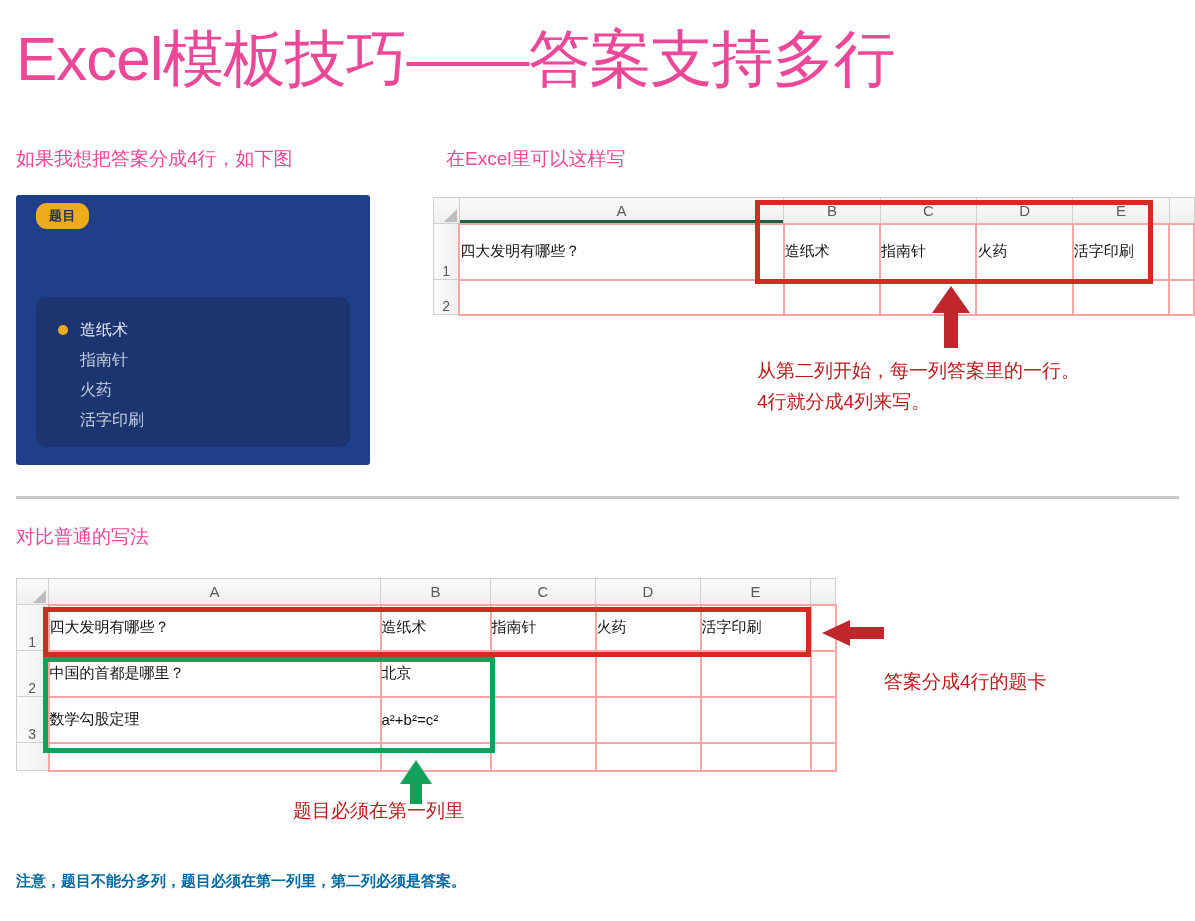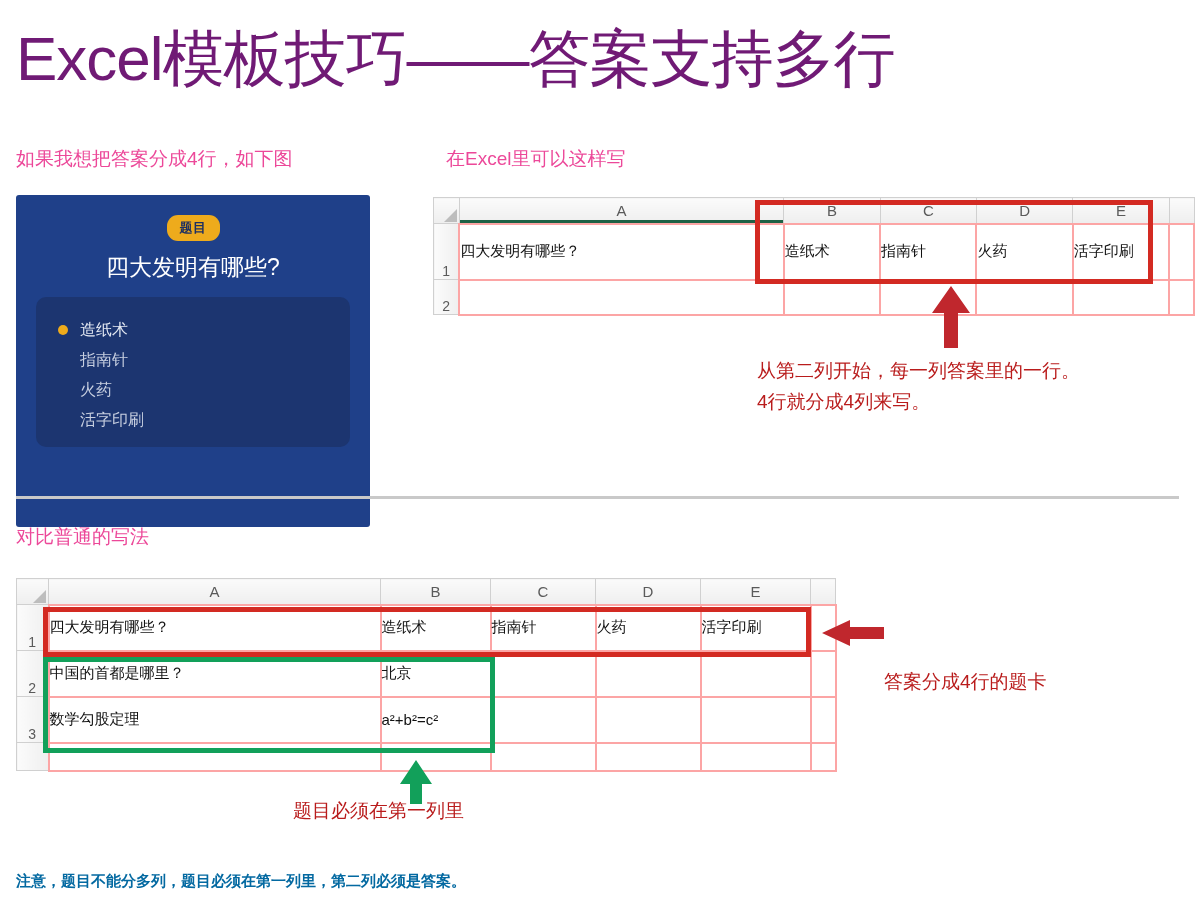--- a/index.html
+++ b/index.html
@@ -18,21 +18,21 @@
 
   
   .page-title {
     position: absolute;
     left: 16px;
     top: 20px;
     font-size: 62px;
     line-height: 78px;
     font-weight: 400;
     letter-spacing: -1px;
-    color: #701a75;
+    color: #ec4899;
     white-space: nowrap;
   }
 
   
   .caption {
     position: absolute;
     font-size: 19px;
     line-height: 26px;
     color: #ec4899;
     white-space: nowrap;
@@ -40,26 +40,25 @@
   .caption-left  { left: 16px;  top: 146px; }
   .caption-right { left: 446px; top: 146px; }
   .caption-lower { left: 16px;  top: 524px; }
 
   
   .quiz-card {
     position: absolute;
     left: 16px;
     top: 195px;
     width: 354px;
-    height: 332px;
+    height: 270px;
     background: #1f4089;
     border-radius: 3px;
     box-sizing: border-box;
-    padding: 20px 20px 0 20px;
-    text-align: center;
+    padding: 8px 20px 0 20px;
   }
   .badge {
     display: inline-block;
     background: #eeab1c;
     color: #1c2f63;
     font-size: 13px;
     font-weight: bold;
     line-height: 1;
     padding: 6px 13px 7px 13px;
     border-radius: 11px;
@@ -213,21 +212,20 @@
 </head>
 <body>
 
 <div class="page-title">Excel模板技巧——答案支持多行</div>
 
 <div class="caption caption-left">如果我想把答案分成4行，如下图</div>
 <div class="caption caption-right">在Excel里可以这样写</div>
 
 <div class="quiz-card">
   <div class="badge">题目</div>
-  <div class="quiz-question">四大发明有哪些?</div>
 
   <div class="answer-box">
     <div class="answer-line first">
       <span class="dot"></span>
       <span>造纸术</span>
     </div>
     <div class="answer-line">
       <span class="dot hidden"></span>
       <span>指南针</span>
     </div>

